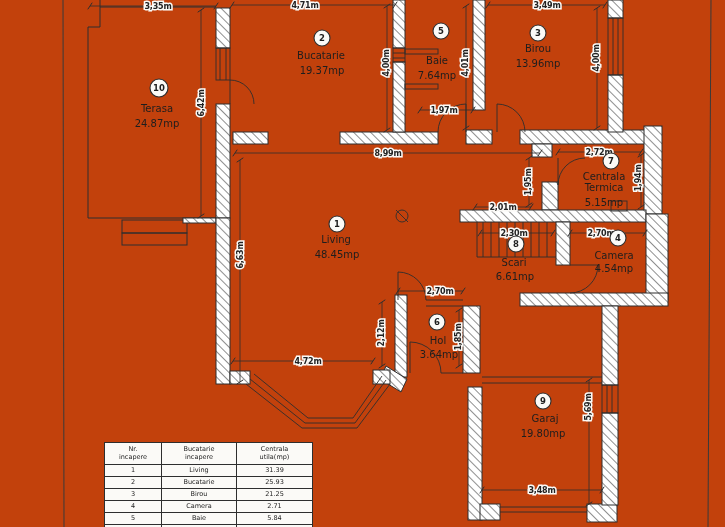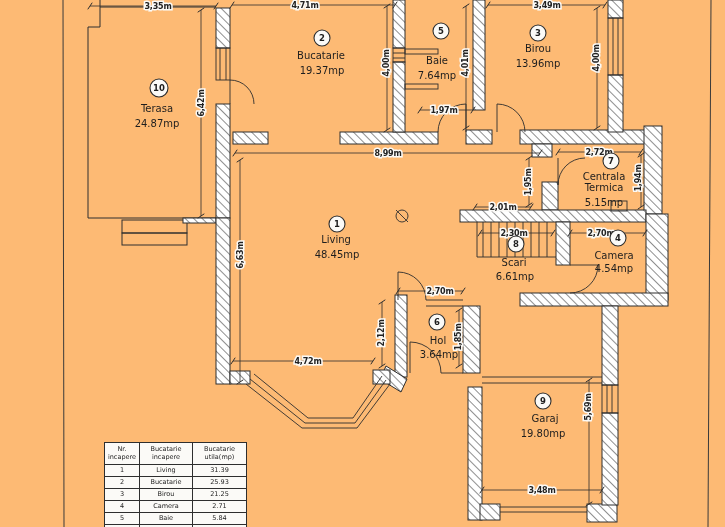--- a/index.html
+++ b/index.html
@@ -1,35 +1,35 @@
 <!DOCTYPE html>
 <html><head>
 <meta charset="utf-8">
 <style>
   html,body{margin:0;padding:0;background:#e8e8e8}
-  .screen{position:relative;width:725px;height:527px;background:#fdba74;overflow:hidden;
+  .screen{position:relative;width:725px;height:527px;background:#c2410c;overflow:hidden;
           font-family:"DejaVu Sans",sans-serif}
   .screen svg{position:absolute;left:0;top:0}
   .wall{fill:url(#hatch);stroke:#2e2e2e;stroke-width:1}
   .thin{fill:none;stroke:#2e2e2e;stroke-width:1}
   .thin2{fill:none;stroke:#2e2e2e;stroke-width:0.9}
   .frameln{stroke:#3a3a3a;stroke-width:1}
   .dl{stroke:#2e2e2e;stroke-width:0.8}
   .tick{fill:none;stroke:#2e2e2e;stroke-width:1;stroke-linecap:round}
   .dim{font-size:8px;font-weight:600;fill:#222;stroke:#fbfaf7;stroke-width:3px;
        paint-order:stroke;letter-spacing:-0.2px}
   .rnum{font-size:8.5px;font-weight:600;fill:#1e1e1e}
   .rname{font-size:10px;fill:#1e1e1e}
   .rarea{font-size:10px;fill:#1e1e1e}
   .rcirc{fill:#fbfaf7;stroke:#2e2e2e;stroke-width:1.1}
   text{text-anchor:middle}
   .legend{position:absolute;left:104px;top:442px}
   .legend table{border-collapse:collapse;background:#fbfaf7;font-size:6.5px;color:#1e1e1e}
   .legend th,.legend td{border:1px solid #2e2e2e;text-align:center;vertical-align:middle;
-       padding:0 1px;font-weight:400;line-height:1.15}
+       padding:0 12px;font-weight:400;line-height:1.15}
   .legend th{height:21px}
   .legend td{height:11px}
   .c1{width:32px}.c2{width:50px}.c3{width:51px}
 </style>
 </head>
 <body>
 
 <div class="screen">
 <svg width="725" height="527" viewBox="0 0 725 527">
   <defs>
@@ -356,21 +356,21 @@
         </g>
   </g>
 </svg>
 
 <div class="legend">
   <table>
     <tbody>
           <tr>
       <th class="c1">Nr. incapere</th>
       <th class="c2">Bucatarie incapere</th>
-      <th class="c3">Bucatarie utila(mp)</th>
+      <th class="c3">Centrala utila(mp)</th>
     </tr>
     <tr>
       <td>1</td>
       <td>Living</td>
       <td>31.39</td>
     </tr>
     <tr>
       <td>2</td>
       <td>Bucatarie</td>
       <td>25.93</td>

